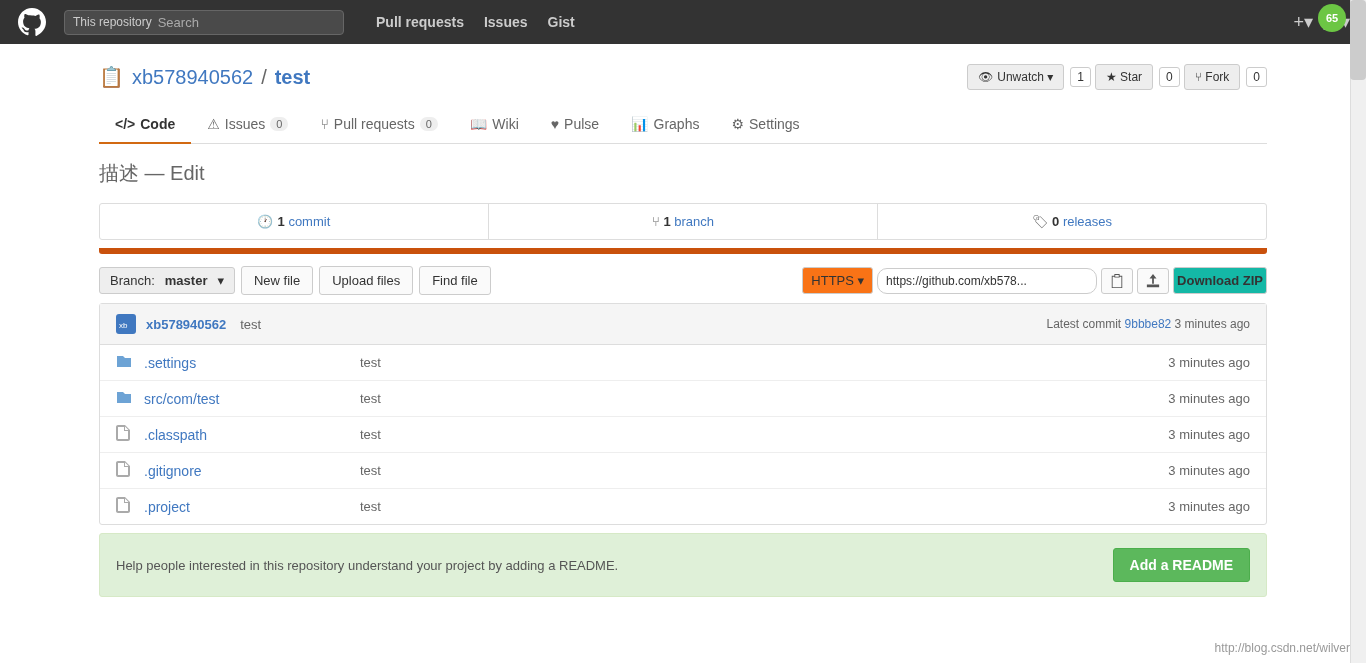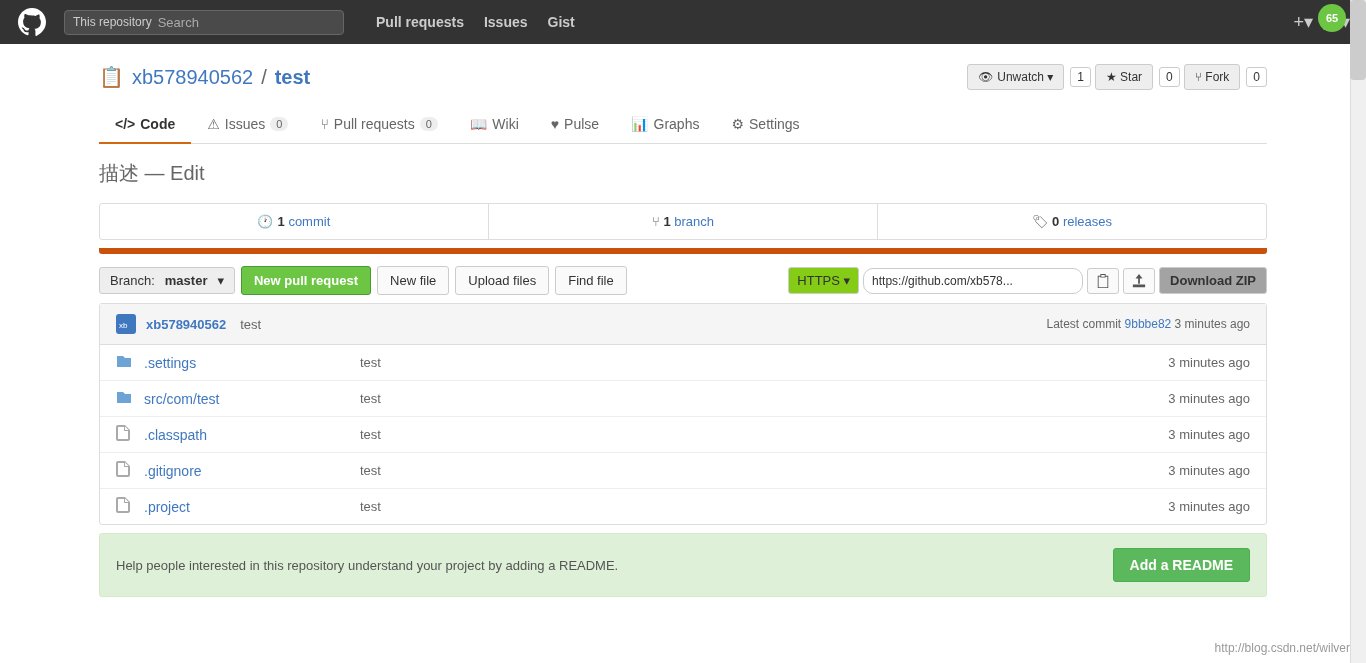--- a/index.html
+++ b/index.html
@@ -46,24 +46,24 @@
     .stat-item:last-child { border-right: none; }
     .stat-item a { color: #4078c0; text-decoration: none; }
     .stat-highlight { color: #333; font-weight: 600; }
     .progress-bar { height: 6px; background: linear-gradient(to right, #c9510c 0%, #c9510c 100%); border-radius: 0 0 3px 3px; }
 
     
     .file-toolbar { display: flex; align-items: center; gap: 6px; margin-bottom: 8px; flex-wrap: wrap; }
     .branch-select { display: flex; align-items: center; gap: 10px; background: #eee; border: 1px solid #ccc; border-radius: 3px; padding: 5px 10px; font-size: 13px; cursor: pointer; }
     .btn-green { background: #6cc644; border: 1px solid #4a9937; border-radius: 3px; padding: 6px 12px; font-size: 13px; color: #fff; cursor: pointer; font-weight: 600; }
     .btn-default { background: #fafafa; border: 1px solid #ccc; border-radius: 3px; padding: 6px 12px; font-size: 13px; color: #333; cursor: pointer; }
-    .https-select { display: flex; align-items: center; gap: 4px; background: #84cc16; border: 1px solid #ccc; border-radius: 3px; padding: 5px 8px; font-size: 13px; cursor: pointer; margin-left: auto; }
+    .https-select { display: flex; align-items: center; gap: 4px; background: #f97316; border: 1px solid #ccc; border-radius: 3px; padding: 5px 8px; font-size: 13px; cursor: pointer; margin-left: auto; }
     .clone-url-input { border: 1px solid #ccc; border-radius: 10px; padding: 5px 8px; font-size: 12px; color: #333; width: 220px; background: #fff; }
     .icon-btn { background: #fafafa; border: 1px solid #ccc; border-radius: 3px; padding: 5px 8px; cursor: pointer; display: flex; align-items: center; justify-content: center; }
-    .download-btn { background: #a3a3a3; border: 1px solid #ccc; border-radius: 3px; padding: 5px 10px; font-size: 13px; color: #333; cursor: pointer; font-weight: 600; }
+    .download-btn { background: #14b8a6; border: 1px solid #ccc; border-radius: 3px; padding: 5px 3px; font-size: 13px; color: #333; cursor: pointer; font-weight: 600; }
 
     
     .file-table { border: 1px solid #ddd; border-radius: 3px; width: 100%; border-collapse: collapse; }
     .file-table-header { background: #f5f5f5; display: flex; align-items: center; padding: 10px 16px; border-bottom: 1px solid #ddd; gap: 10px; }
     .commit-author-avatar { width: 20px; height: 20px; border-radius: 10px; background: #4078c0; display: inline-flex; align-items: center; justify-content: center; }
     .commit-author { color: #4078c0; text-decoration: none; font-weight: 600; font-size: 13px; }
     .commit-message { color: #666; font-size: 13px; margin-left: 4px; }
     .latest-commit { margin-left: auto; color: #666; font-size: 12px; }
     .latest-commit a { color: #4078c0; text-decoration: none; }
 
@@ -195,21 +195,20 @@
     </div>
   </div>
   <div class="progress-bar"></div>
 
   <div class="file-toolbar" style="margin-top:12px;">
     <div class="branch-select">
       <span>Branch:</span>
       <strong>master</strong>
       <span>▾</span>
     </div>
-    <button class="btn-green">New pull request</button>
     <button class="btn-default">New file</button>
     <button class="btn-default">Upload files</button>
     <button class="btn-default">Find file</button>
     <div style="margin-left:auto; display:flex; align-items:center; gap:4px;">
       <div class="https-select">
         <span>HTTPS ▾</span>
       </div>
       <input class="clone-url-input" type="text" value="https://github.com/xb578..." readonly="" style="">
       <button class="icon-btn" title="Copy to clipboard">
         <svg width="14" height="14" viewBox="0 0 16 16" fill="#555">

